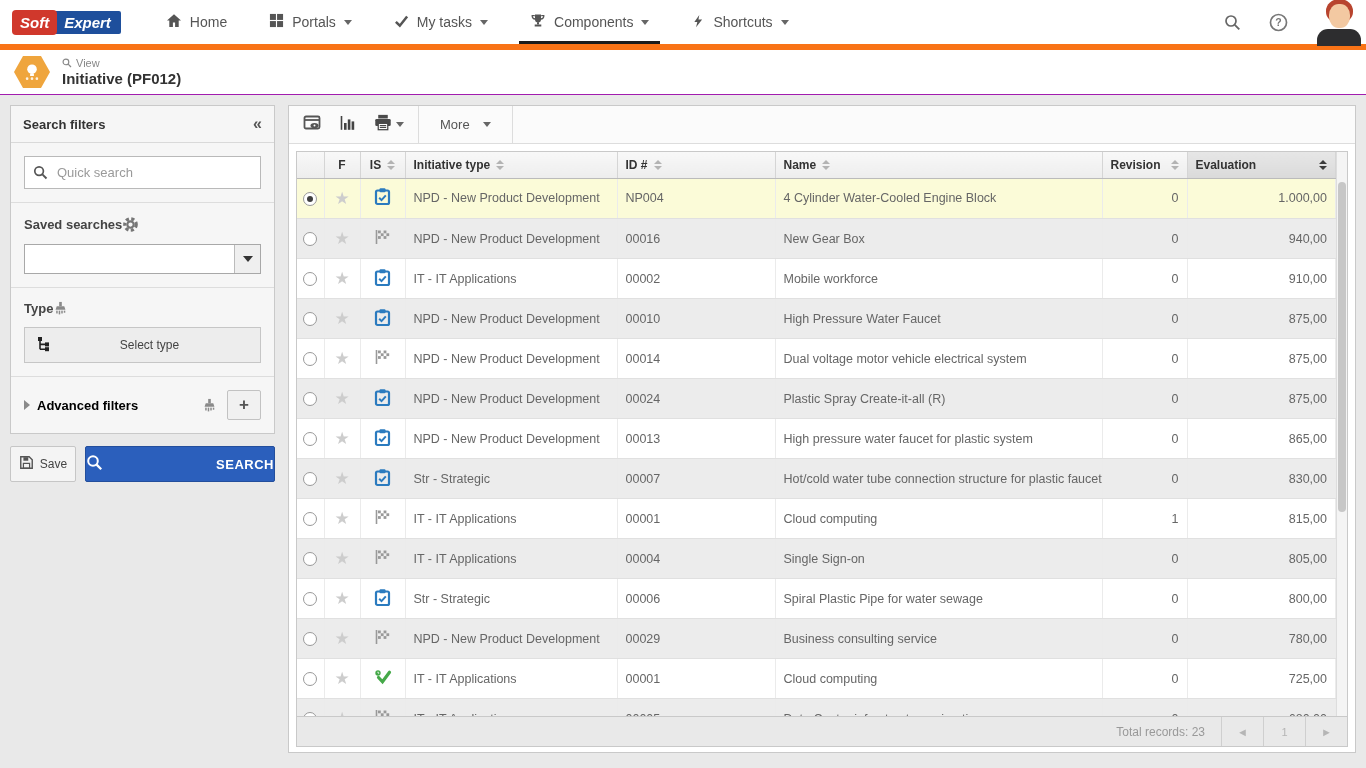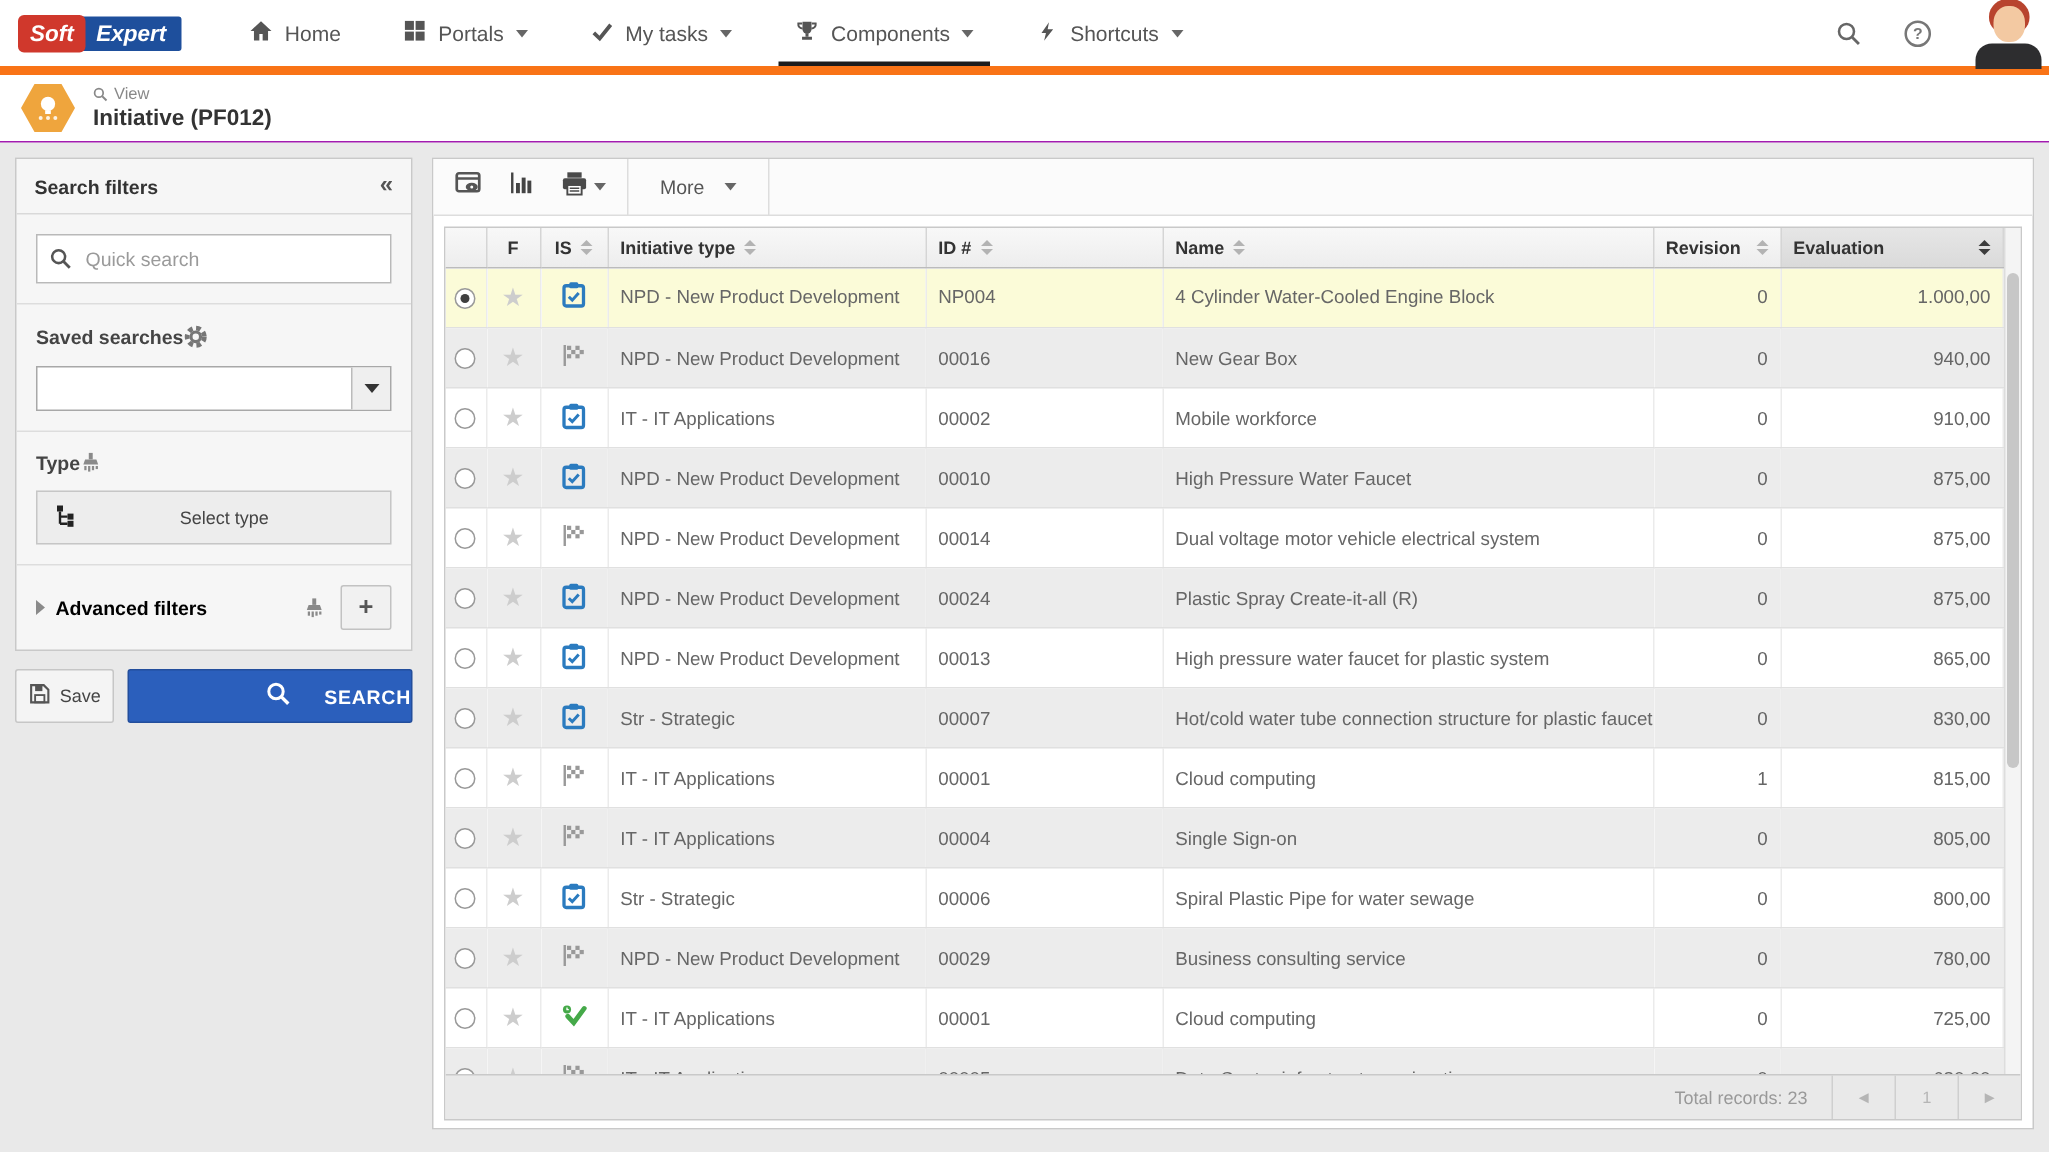--- a/index.html
+++ b/index.html
@@ -58,21 +58,21 @@
   .adv-row { display:flex; align-items:center; gap:7px; }
   .adv-arrow { width:0; height:0; border-top:5px solid transparent; border-bottom:5px solid transparent; border-left:6px solid #8a8a8a; }
   .adv-label { font-size:13px; font-weight:bold; color:#000000; cursor:pointer; }
   .adv-right { margin-left:auto; display:flex; align-items:center; gap:10px; }
   .plus-btn { width:34px; height:30px; background:#f1f1f1; border:1px solid #c2c2c2; border-radius:2px; font-size:17px;
               color:#555; display:flex; align-items:center; justify-content:center; cursor:pointer; font-weight:bold; }
   .sb-actions { margin-top:12px; display:flex; gap:9px; }
   .save-btn { width:66px; height:36px; background:#f4f4f4; border:1px solid #c6c6c6; border-radius:2px; display:flex;
               align-items:center; justify-content:center; gap:6px; font-size:12px; color:#444; cursor:pointer; }
   .search-btn { flex:1; height:36px; background:#2b5fbc; border:1px solid #234e9c; border-radius:2px; display:flex;
-                align-items:center; justify-content:flex-end; gap:22px; color:#fff; font-size:13px; font-weight:bold;
+                align-items:center; justify-content:space-between; gap:22px; color:#fff; font-size:13px; font-weight:bold;
                 letter-spacing:.5px; cursor:pointer; }
 
   
   .main-panel { position:absolute; left:288px; top:105px; width:1068px; height:648px; background:#fff; border:1px solid #c9c9c9; }
   .toolbar { height:38px; background:#fbfbfb; border-bottom:1px solid #ddd; display:flex; align-items:center;
              padding-left:5px; position:relative; }
   .tb-btn { height:30px; padding:0 9px; display:flex; align-items:center; gap:4px; cursor:pointer; }
   .tb-sep { width:1px; height:38px; background:#ddd; margin:0 5px; }
   .more-btn { height:38px; padding:0 16px; display:flex; align-items:center; gap:13px; font-size:13px; color:#555; cursor:pointer; }
   .details-tab { position:absolute; right:8px; top:-1px; height:39px; background:#fff; border:1px solid #ccc; border-top:none;

